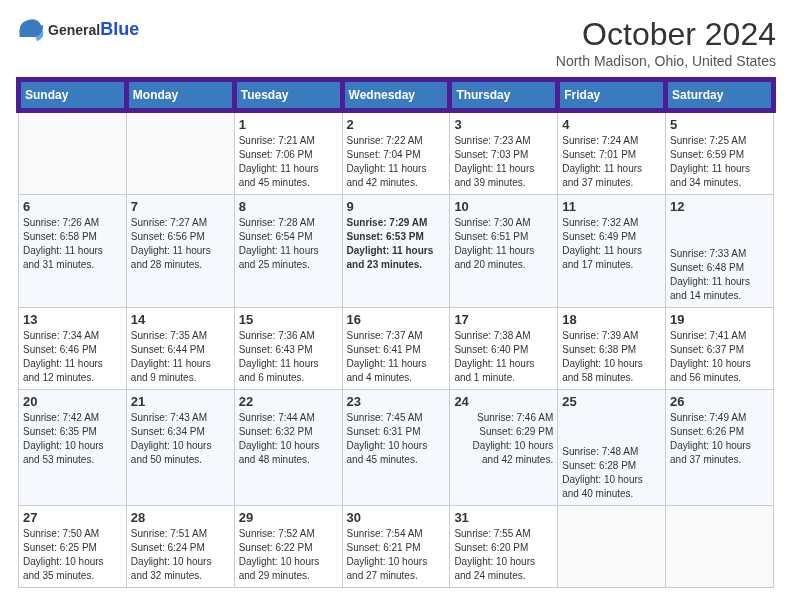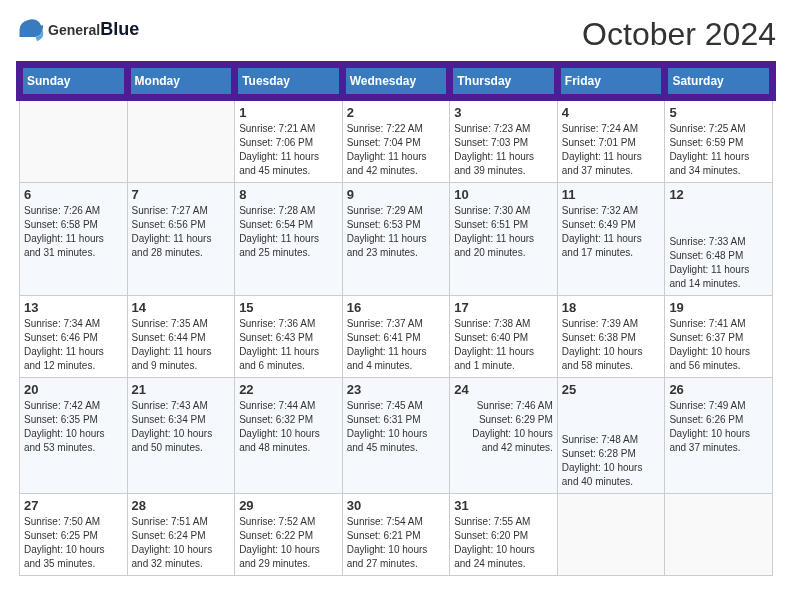--- a/index.html
+++ b/index.html
@@ -23,21 +23,21 @@
     }
     .logo-text-general {
       font-size: 14px;
       font-weight: bold;
       color: #333;
       line-height: 1.1;
     }
     .logo-text-blue {
       font-size: 18px;
       font-weight: bold;
-      color: #0f172a;
+      color: #1d4ed8;
       line-height: 1.1;
     }
     .logo-icon {
       width: 28px;
       height: 28px;
     }
     .title-area {
       text-align: right;
     }
     .month-title {
@@ -54,21 +54,21 @@
       border-collapse: collapse;
       font-size: 10.5px;
     }
     thead tr th {
       background-color: #3a7abf;
       color: #fff;
       padding: 6px 4px;
       text-align: left;
       font-size: 12px;
       font-weight: bold;
-      border: 7px solid #4c1d95;
+      border: 5px solid #4c1d95;
     }
     tbody tr td {
       border: 1px solid #ccc;
       vertical-align: top;
       padding: 4px;
       height: 80px;
       width: 14.28%;
       background: #fff;
     }
     tbody tr:nth-child(even) td {
@@ -98,20 +98,21 @@
     <svg class="logo-icon" viewBox="0 0 40 40" xmlns="http://www.w3.org/2000/svg">
       <path d="M 5 20 Q 5 8 20 5 Q 32 3 36 14 Q 40 10 38 20 Q 36 28 28 30 L 5 30 Z" fill="#3a7abf"></path>
       <path d="M 28 30 Q 36 28 38 20 Q 42 32 30 36 Z" fill="#5ba8e0"></path>
     </svg>
     <div>
       <div><span class="logo-text-general">General</span><span class="logo-text-blue">Blue</span></div>
     </div>
   </div>
   <div class="title-area">
     <div class="month-title">October 2024</div>
+    <div class="location-title">North Madison, Ohio, United States</div>
   </div>
 </div>
 
 <table>
   <thead>
     <tr id="weekday-header">
     <th>Sunday</th>
         <th>Monday</th>
         <th>Tuesday</th>
         <th>Wednesday</th>
@@ -169,21 +170,21 @@
 Daylight: 11 hours and 28 minutes.</div>
         </td>
         <td>
           <span class="day-num">8</span>
           <div class="cell-text" style="white-space: pre-line;">Sunrise: 7:28 AM
 Sunset: 6:54 PM
 Daylight: 11 hours and 25 minutes.</div>
         </td>
         <td>
           <span class="day-num">9</span>
-          <div class="cell-text" style="white-space: pre-line;">Sunrise: 7:29 AM
+          <div class="cell-text" style="white-space: pre-line; font-weight: bold;">Sunrise: 7:29 AM
 Sunset: 6:53 PM
 Daylight: 11 hours and 23 minutes.</div>
         </td>
         <td>
           <span class="day-num">10</span>
           <div class="cell-text" style="white-space: pre-line;">Sunrise: 7:30 AM
 Sunset: 6:51 PM
 Daylight: 11 hours and 20 minutes.</div>
         </td>
         <td>

